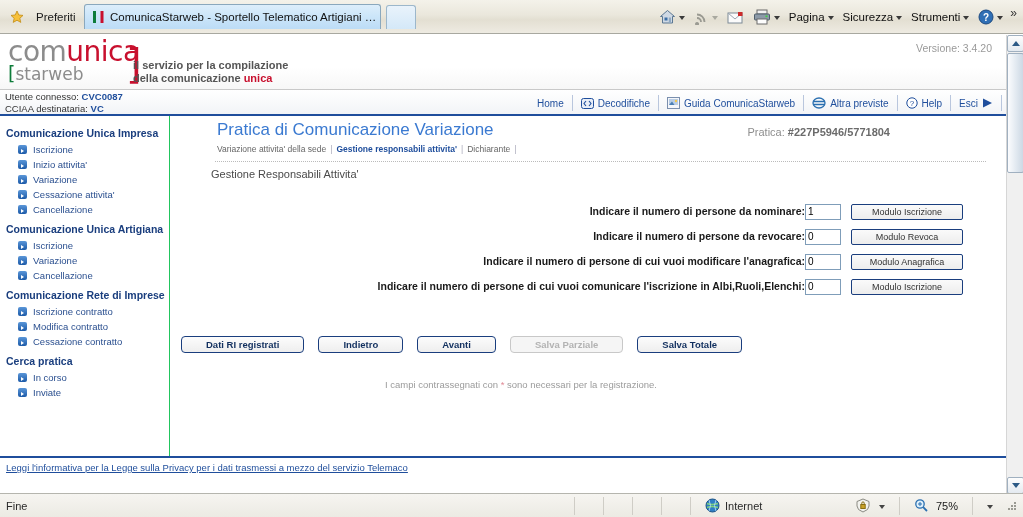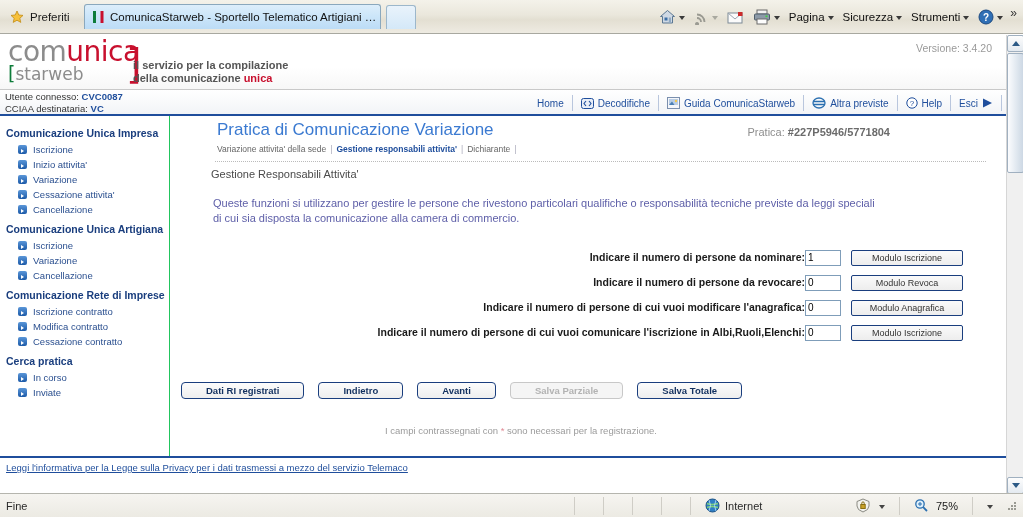--- a/index.html
+++ b/index.html
@@ -17,21 +17,21 @@
   }
 
   
   .ie-topbar {
     position: absolute; left: 0; top: 0; width: 1023px; height: 34px;
     background: linear-gradient(to bottom, #f4f2ea 0%, #eae7dc 45%, #e3dfd2 60%, #eeebe2 100%);
     border-bottom: 1px solid #a8a8a0;
   }
   .fav-btn {
     position: absolute; left: 6px; top: 7px; height: 20px;
-    display: flex; align-items: center; gap: 6px;
+    display: flex; align-items: center; gap: 12px;
     padding: 0 8px 0 4px;
     font-size: 11.5px; color: #1a1a1a;
   }
   .star-icon { width: 14px; height: 14px; display:block; }
   .ie-tab {
     position: absolute; left: 84px; top: 4px; width: 297px; height: 25px;
     background: linear-gradient(to bottom, #ddeefb 0%, #cbe5f9 50%, #bcdcf6 100%);
     border: 1px solid #8aa8bd; border-bottom: none;
     border-radius: 3px 3px 0 0;
     display: flex; align-items: center; gap: 5px;
@@ -495,24 +495,20 @@
               <span class="sep">|</span>
               <span>Dichiarante</span>
               <span class="sep">|</span>
             </div>
           </div>
 
           <div class="dotted-sep"></div>
 
           <div class="section-h">Gestione Responsabili Attivita'</div>
 
-          <div class="intro">
-            <div>Queste funzioni si utilizzano per gestire le persone che rivestono particolari qualifiche o responsabilità tecniche previste da leggi speciali</div>
-            <div>di cui sia disposta la comunicazione alla camera di commercio.</div>
-          </div>
 
           <table class="formtbl">
             <tbody>
                 <tr>
               <td class="lbl">Indicare il numero di persone da nominare:</td>
               <td class="inp">
                 <input class="num" type="text" value="1" style="">
               </td>
               <td class="btn">
                 <span class="modbtn">Modulo Iscrizione</span>

